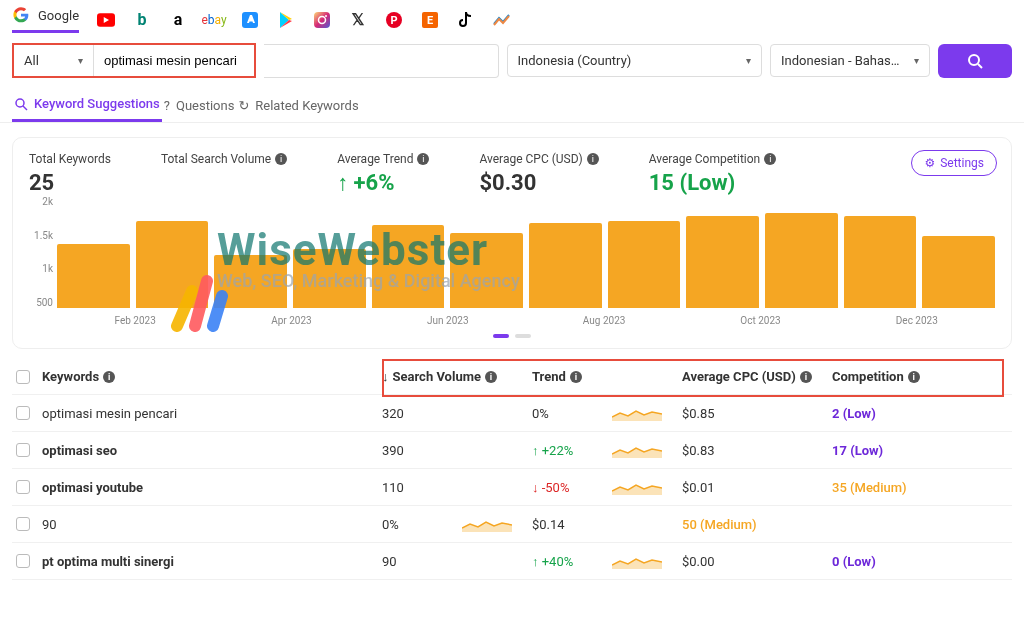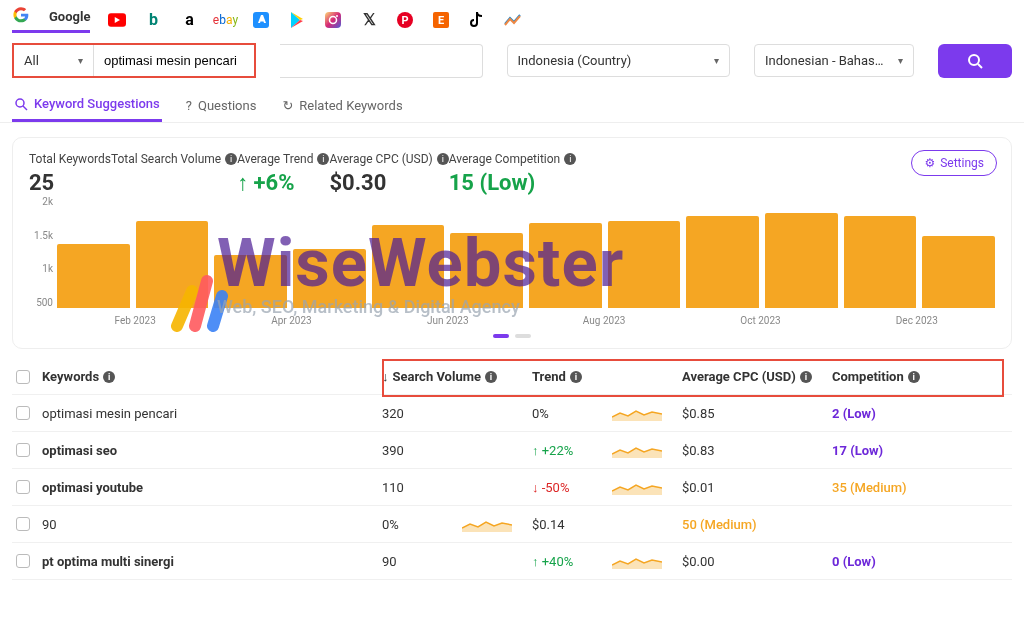--- a/index.html
+++ b/index.html
@@ -1,46 +1,46 @@
 <!DOCTYPE html>
 <html><head>
 <meta charset="utf-8">
 <style>
 * { box-sizing: border-box; margin: 0; padding: 0; }
 body { font-family: -apple-system, BlinkMacSystemFont, "Segoe UI", Roboto, Arial, sans-serif; font-size: 13px; color: #333; background: #fff; width: 1024px; }
 .topbar { display: flex; align-items: center; gap: 18px; padding: 6px 12px 4px; }
-.topbar .brand { display: flex; align-items: flex-end; font-weight: 700; color: #333; padding-bottom: 6px; border-bottom: 3px solid #7c3aed; gap:19px;}
+.topbar .brand { display: flex; align-items: center; font-weight: 400; color: #333; padding-bottom: 6px; border-bottom: 3px solid #7c3aed; gap:8px;}
 .topbar .ico { width: 18px; height: 18px; display:flex; align-items:center; justify-content:center; font-size:16px;}
-.searchrow { display: flex; gap: 24px; padding: 6px 12px 8px; align-items:center;}
+.searchrow { display: flex; gap: 8px; padding: 6px 12px 8px; align-items:center;}
 .redbox { border: 2px solid #e74c3c; display:flex; }
 .sel, .inp { border: 1px solid #ddd; border-radius: 4px; padding: 8px 10px; font-size: 13px; background:#fff;}
 .sel { display:flex; align-items:center; justify-content:space-between; gap:8px;}
 .sel.all { width: 80px; border:none; border-right:1px solid #ddd; border-radius:0;}
 .inp { width: 160px; border:none; border-radius:0;}
 .country { flex:1; width: 238px;}
 .lang { width: 160px; }
 .searchbtn { background:#7c3aed; border-radius:6px; width:74px; height:34px; display:flex; align-items:center; justify-content:center; color:#fff;}
-.tabs { display:flex; gap:22px; padding: 2px 12px 0; border-bottom:1px solid #eee;text-align:center;}
+.tabs { display:flex; padding: 2px 12px 0; border-bottom:1px solid #eee;text-align:center;}
 .tab { display:flex; align-items:center; gap:6px; padding: 8px 2px; color:#666; font-size:13px;}
 .tab.active { color:#7c3aed; border-bottom:3px solid #7c3aed; font-weight:500;}
 .panel { margin: 14px 12px 10px; border:1px solid #eee; border-radius:10px; padding: 14px 16px 10px; position:relative;}
-.statsrow { display:flex; align-items:flex-start;}
+.statsrow { display:flex; gap:50px; align-items:flex-start;}
 .stat .lbl { font-size:12px; color:#444; margin-bottom:4px; display:flex; align-items:center; gap:4px;}
 .stat .val { font-size:22px; font-weight:700;}
 .green { color:#16a34a;}
 .settingsbtn { position:absolute; top:12px; right:14px; border:1px solid #7c3aed; color:#7c3aed; border-radius:16px; padding:5px 12px; display:flex; align-items:center; gap:5px; font-size:12px;}
 .chartTitle { text-align:center; font-weight:700; margin:14px 0 6px; font-size:14px;}
 .chart { position:relative; height:130px; margin-left:28px;}
 .ylabels { position:absolute; left:-28px; top:0; bottom:18px; display:flex; flex-direction:column; justify-content:space-between; font-size:10px; color:#888; text-align:right; width:24px;}
 .bars { position:absolute; left:0; right:0; bottom:18px; top:0; display:flex; align-items:flex-end; gap:6px;}
 .bar { flex:1; background:#f5a623; border-radius:2px 2px 0 0;}
 .xaxis { position:absolute; left:0; right:0; bottom:0; display:flex; justify-content:space-between; font-size:10px; color:#888; padding-top:4px;}
 .xaxis span{flex:2; text-align:center;margin-top:20px;}
 .watermark { position:absolute; left:160px; top:28px; pointer-events:none; opacity:.7;}
-.watermark .wm1{ font-size:67px; font-weight:700; color:#4c1d95; letter-spacing:1px;}
+.watermark .wm1{ font-size:44px; font-weight:700; color:#0f766e; letter-spacing:1px;}
 .watermark .wm2{ font-size:18px; color:#9aa5b1; font-weight:500; margin-top:-6px;}
 .wmlogo { position:absolute; left:110px; top:70px; opacity:.9; pointer-events:none;}
 .pgdots{display:flex;gap:6px;justify-content:center;margin-top:8px;}
 .pgdots span{width:16px;height:4px;border-radius:2px;background:#ddd;}
 .pgdots span.on{background:#7c3aed;}
 .table { margin: 4px 12px; position:relative;}
 .thead, .trow { display:grid; grid-template-columns: 26px 340px 150px 150px 150px 120px; align-items:center; padding:10px 4px; border-bottom:1px solid #f0f0f0;}
 .thead { font-weight:700; font-size:13px;}
 .th { display:flex; align-items:center; gap:4px;}
 .redbox2 { position:absolute; top:0; left:370px; right:8px; height:38px; border:2px solid #e74c3c; pointer-events:none;}

